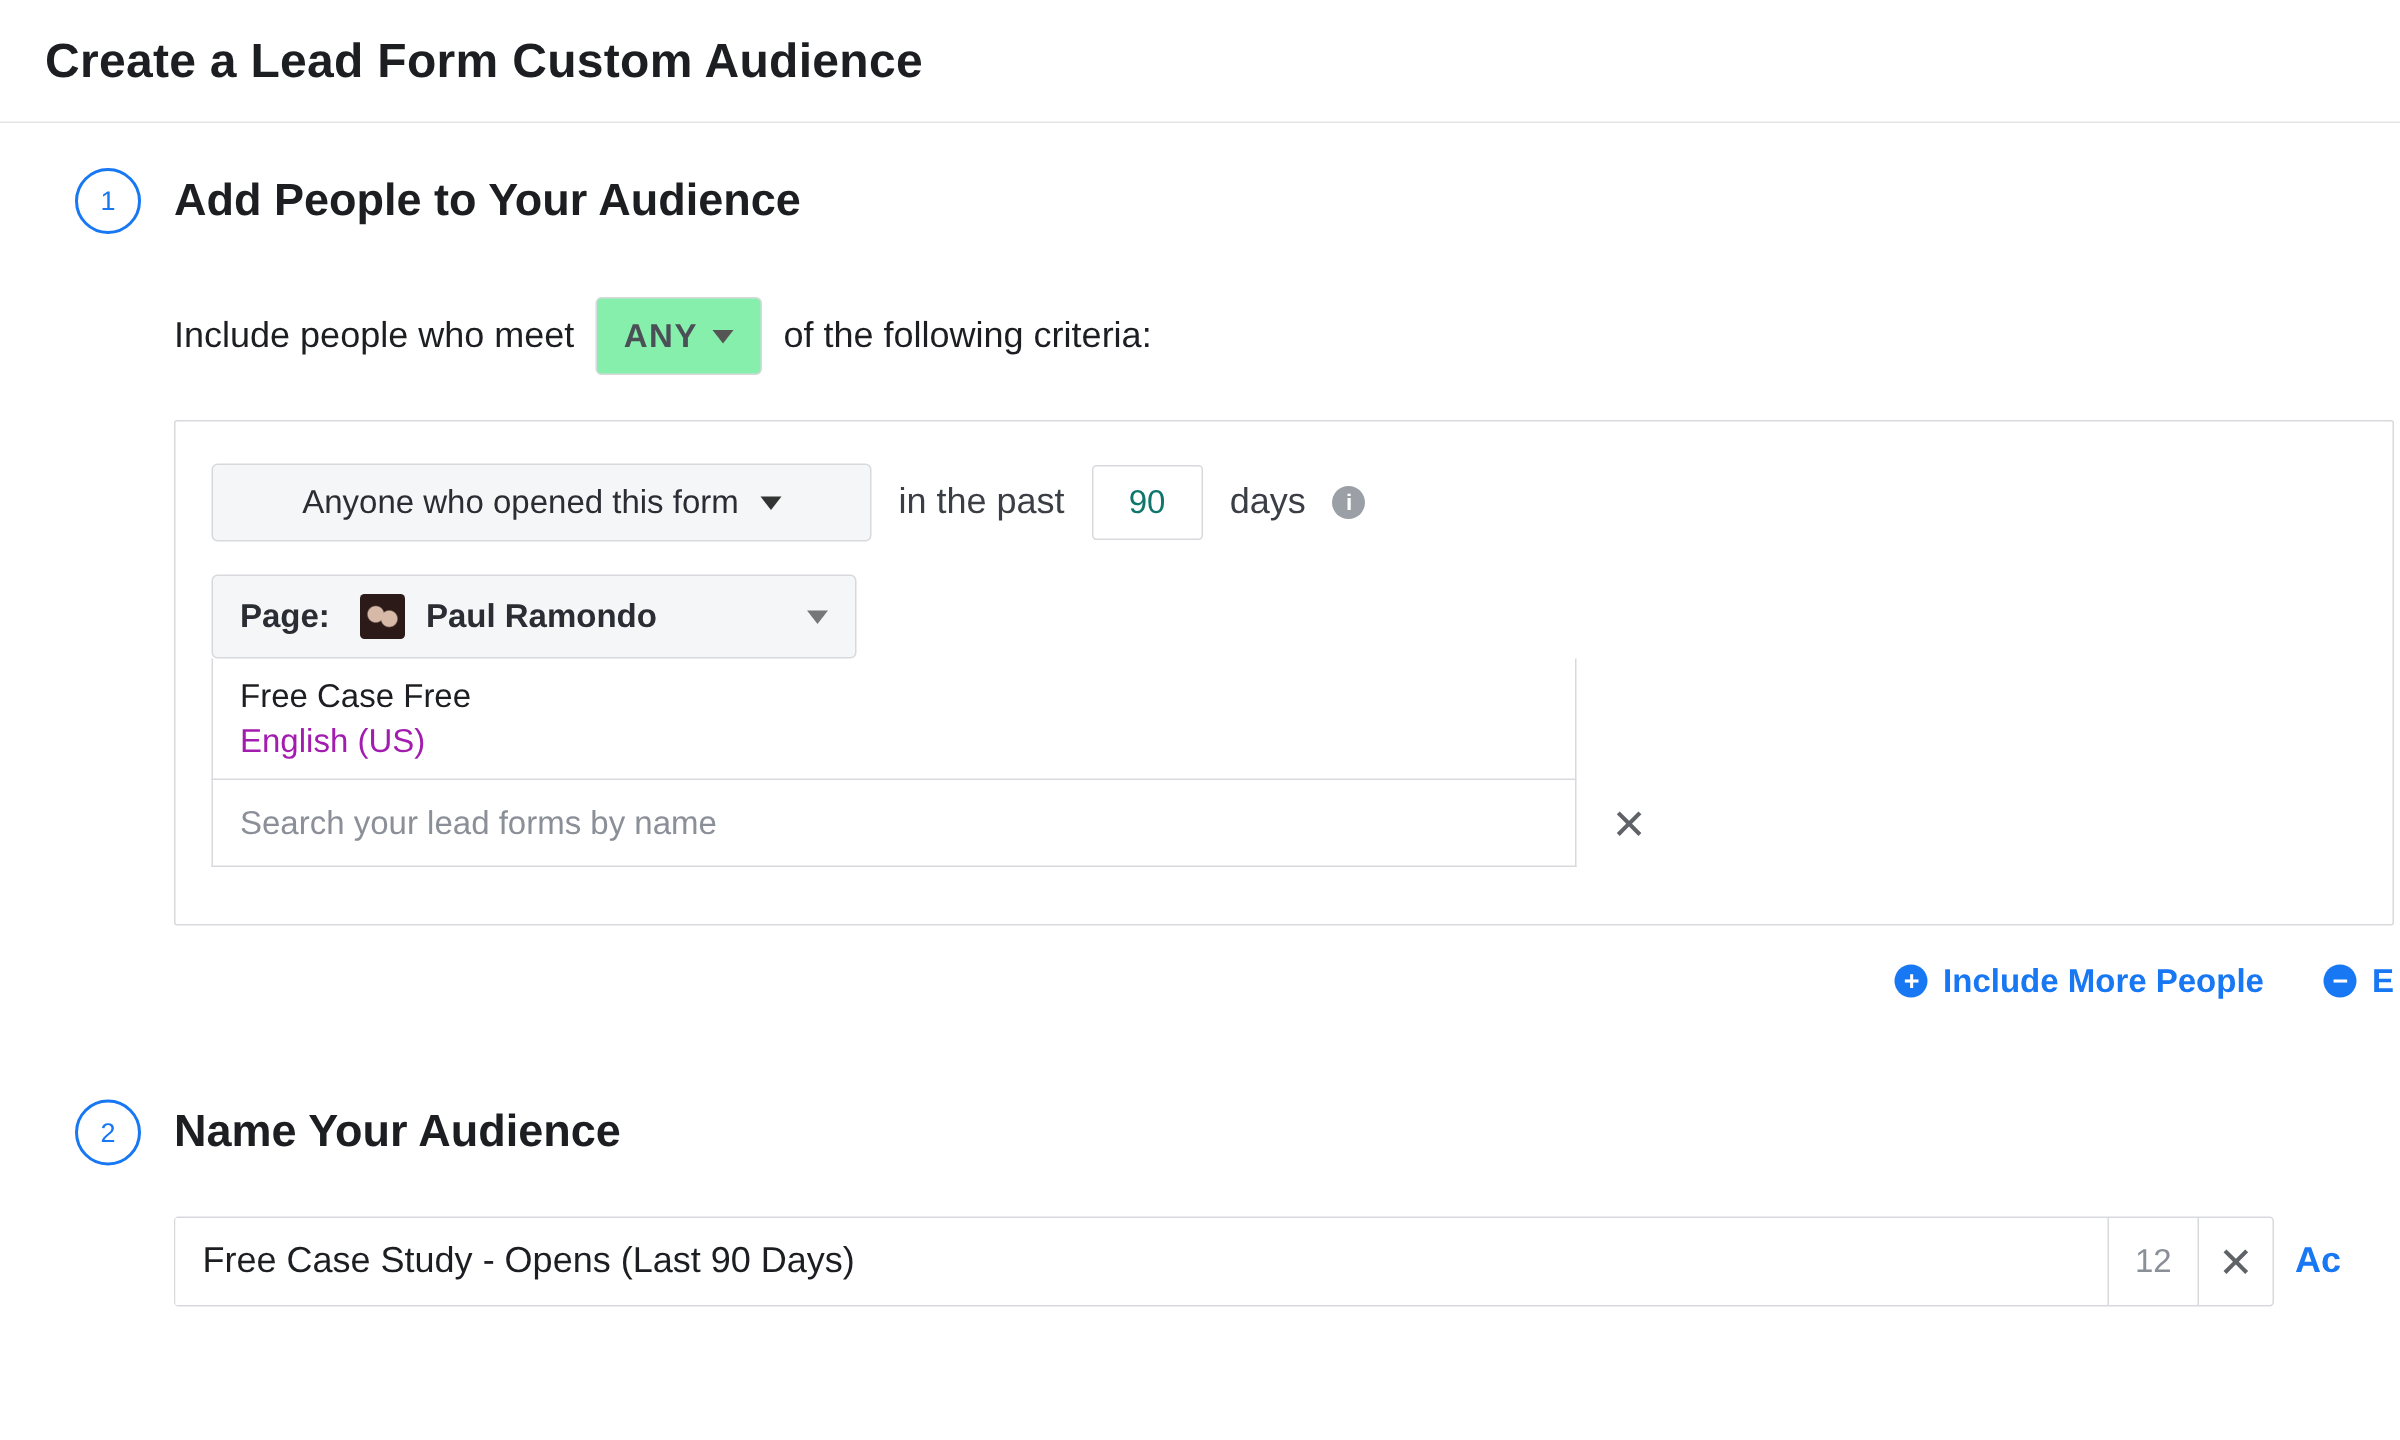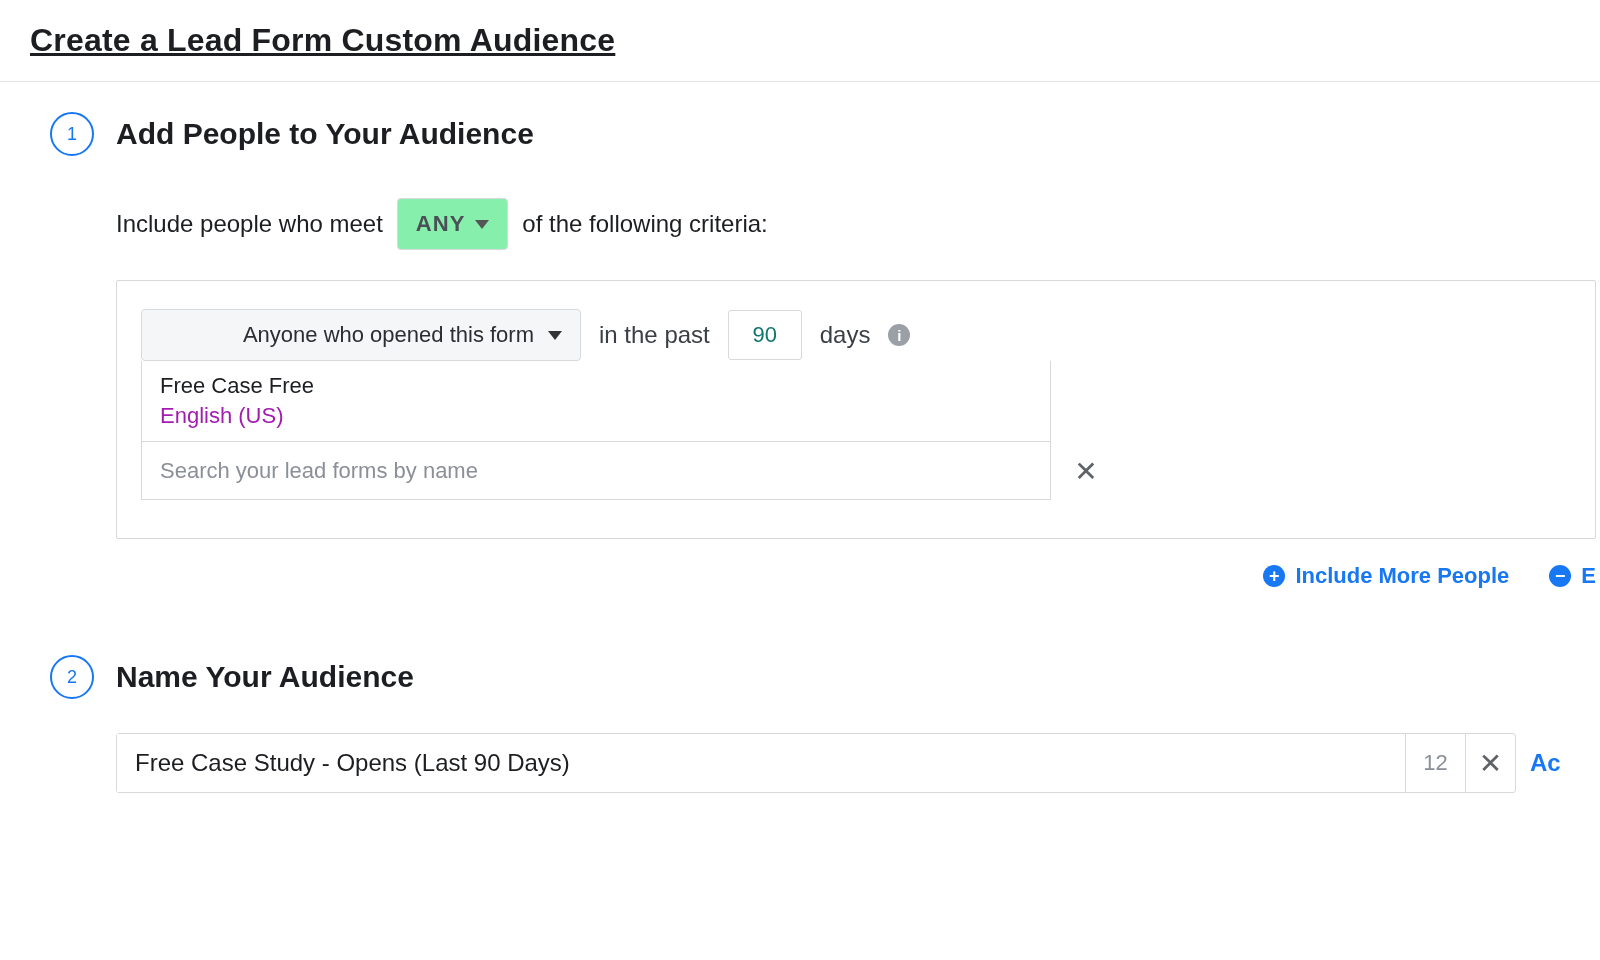--- a/index.html
+++ b/index.html
@@ -4,21 +4,21 @@
 <style>
   * { box-sizing: border-box; }
   html,body{ margin:0; padding:0; font-family: -apple-system, BlinkMacSystemFont, "Segoe UI", Helvetica, Arial, sans-serif; color:#1c1e21; background:#fff; }
   .page{ width:1600px; height:960px; position:relative; overflow:hidden; }
 
   .titlebar{
     padding: 22px 30px 22px 30px;
     border-bottom: 1px solid #e5e5e5;
   }
   .titlebar h1{
-    margin:0; font-size:32px; font-weight:800; letter-spacing:.2px;text-decoration:underline;
+    margin:0; font-size:32px; font-weight:800; letter-spacing:.2px;
   }
 
   .content { padding: 30px 20px 0 50px; }
 
   .step-row{ display:flex; align-items:center; gap:22px; }
   .step-circle{
     width:44px; height:44px; border:2px solid #1877f2; border-radius:50%;
     display:flex; align-items:center; justify-content:center;
     color:#1877f2; font-size:18px; font-weight:500;
   }
@@ -157,30 +157,37 @@
         <div class="any-btn">
           <span>ANY</span>
           <span class="caret-down"></span>
         </div>
         <span>of the following criteria:</span>
       </div>
 
       <div class="criteria-box">
 
         <div class="row">
-          <div class="select-btn" style="width:440px; justify-content:flex-end;">
+          <div class="select-btn" style="width:440px; justify-content:center;">
             <span>Anyone who opened this form</span>
             <span class="caret-down"></span>
           </div>
           <span>in the past</span>
           <input class="num-input" value="90" style="">
           <span>days</span>
           <span class="info-icon">i</span>
         </div>
 
+        <div class="select-btn page-btn">
+          <span class="page-label">Page:</span>
+          <span class="avatar"></span>
+          <span style="font-weight:600;">Paul Ramondo</span>
+          <span class="spacer"></span>
+          <span class="caret-down"></span>
+        </div>
 
         <div class="form-chip">
           <div>Free Case Free</div>
           <div class="lang">English (US)</div>
         </div>
 
         <div class="search-row">
           <input class="search-input" type="text" placeholder="Search your lead forms by name" style="">
           <span class="x-btn">✕</span>
         </div>

